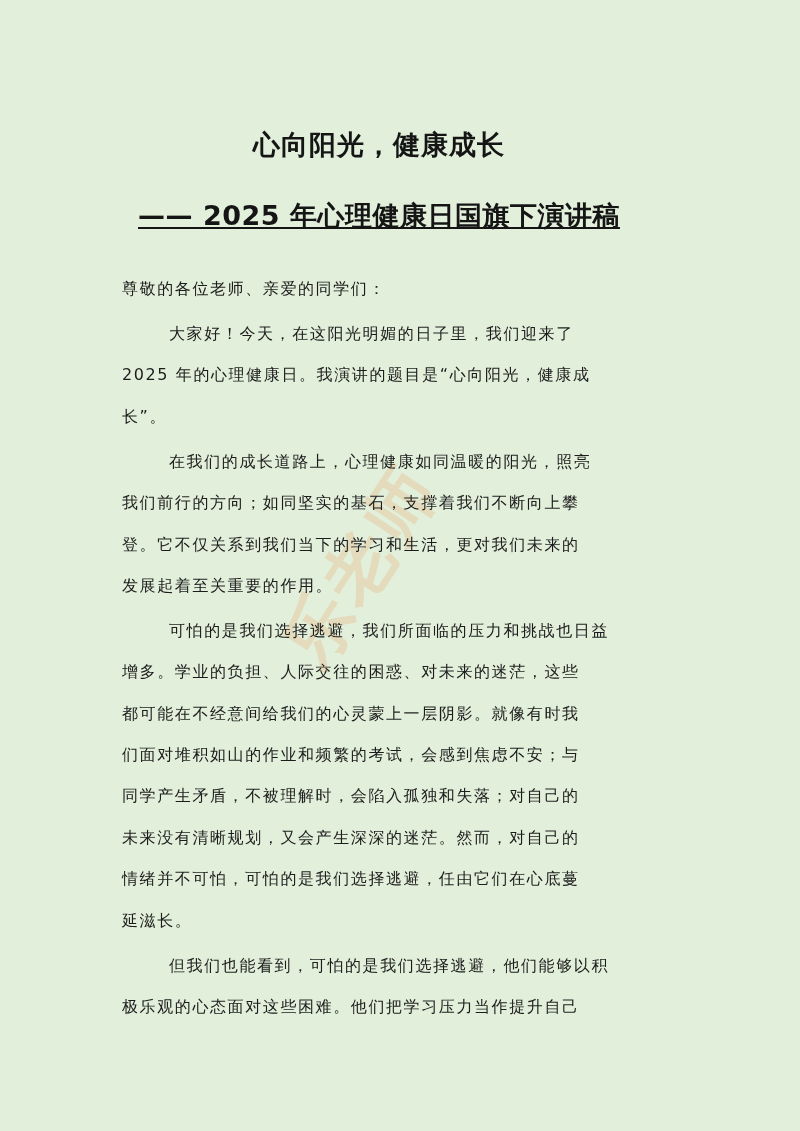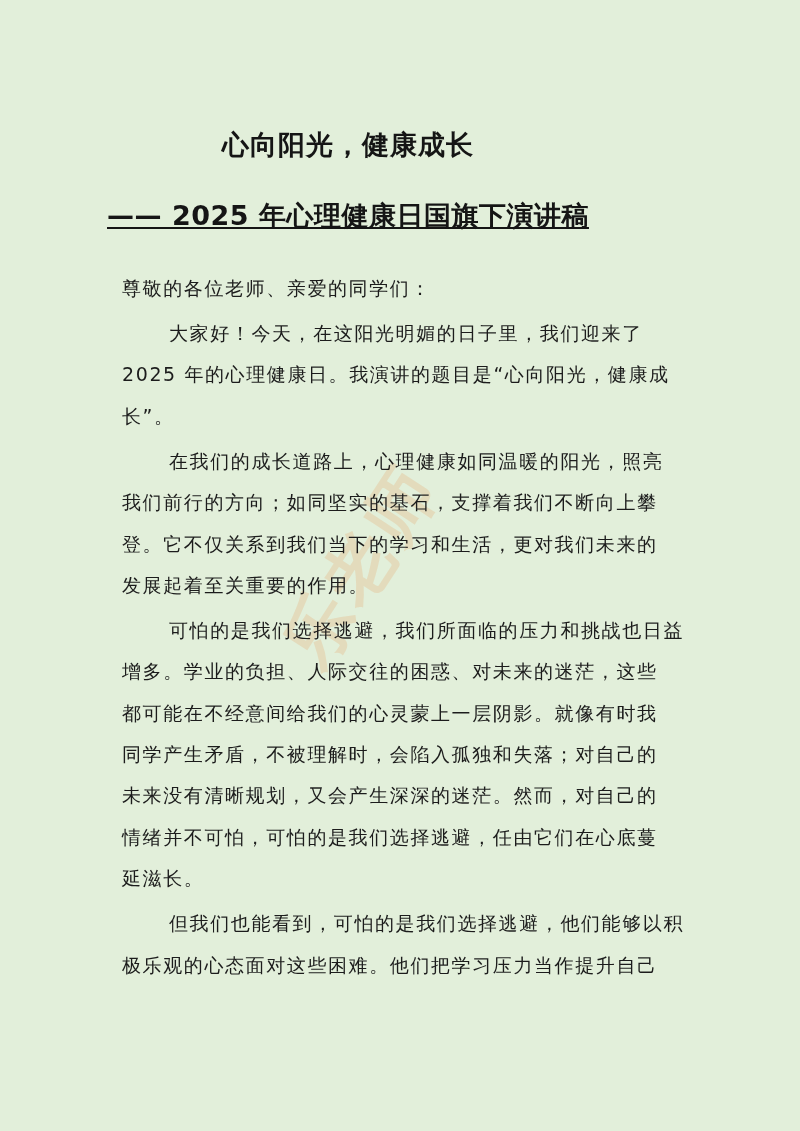--- a/index.html
+++ b/index.html
@@ -23,20 +23,21 @@
       height: 1131px;
     }
     .title {
       position: absolute;
       left: 0;
       width: 696px;
       text-align: center;
       font-weight: bold;
       color: #151515;
       white-space: nowrap;
+      padding-left: 31px;
     }
     .title-main {
       top: 127px;
       font-size: 27px;
       letter-spacing: 1px;
     }
     .title-sub {
       top: 198px;
       font-size: 27px;
       letter-spacing: 0.5px;
@@ -44,21 +45,21 @@
     }
     .body-text {
       position: absolute;
       left: 122px;
       top: 268px;
       width: 570px;
     }
     .line {
       height: 41.4px;
       line-height: 41.4px;
-      font-size: 19px;
+      font-size: 16px;
       white-space: nowrap;
       letter-spacing: 1.6px;
     }
     .line.indent {
       padding-left: 47px;
     }
     .gap {
       height: 3.6px;
     }
     .watermark {
@@ -101,20 +102,21 @@
       <div class="line">我们前行的方向；如同坚实的基石，支撑着我们不断向上攀</div>
       <div class="line">登。它不仅关系到我们当下的学习和生活，更对我们未来的</div>
       <div class="line">发展起着至关重要的作用。</div>
     </div>
     <div class="gap"></div>
 
     <div>
       <div class="line indent">可怕的是我们选择逃避，我们所面临的压力和挑战也日益</div>
       <div class="line">增多。学业的负担、人际交往的困惑、对未来的迷茫，这些</div>
       <div class="line">都可能在不经意间给我们的心灵蒙上一层阴影。就像有时我</div>
+      <div class="line">们面对堆积如山的作业和频繁的考试，会感到焦虑不安；与</div>
       <div class="line">同学产生矛盾，不被理解时，会陷入孤独和失落；对自己的</div>
       <div class="line">未来没有清晰规划，又会产生深深的迷茫。然而，对自己的</div>
       <div class="line">情绪并不可怕，可怕的是我们选择逃避，任由它们在心底蔓</div>
       <div class="line">延滋长。</div>
     </div>
     <div class="gap"></div>
 
     <div>
       <div class="line indent">但我们也能看到，可怕的是我们选择逃避，他们能够以积</div>
       <div class="line">极乐观的心态面对这些困难。他们把学习压力当作提升自己</div>

